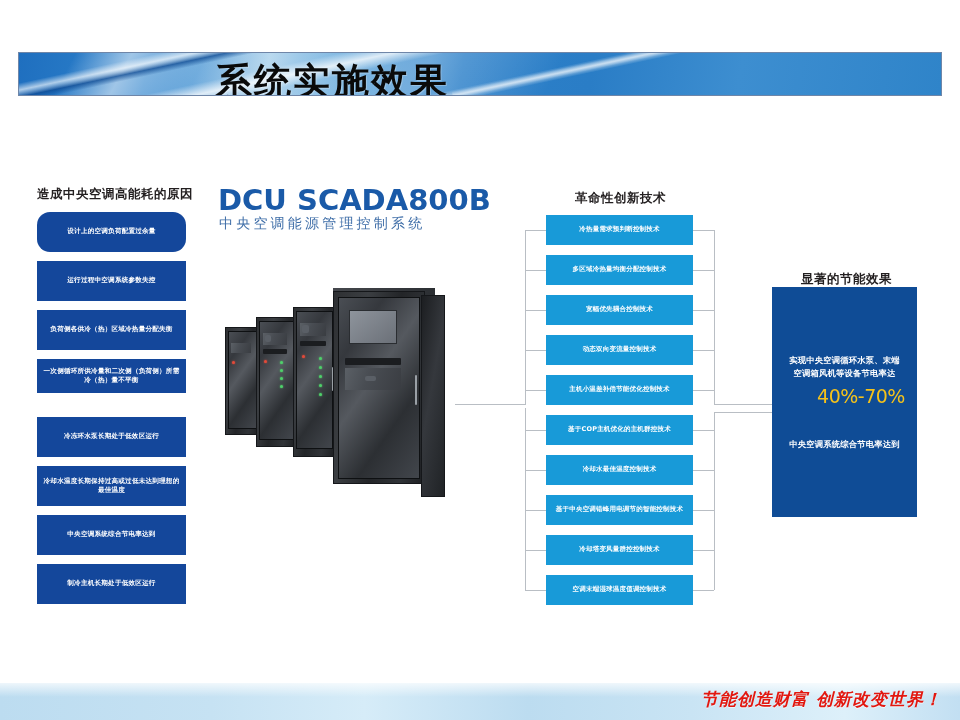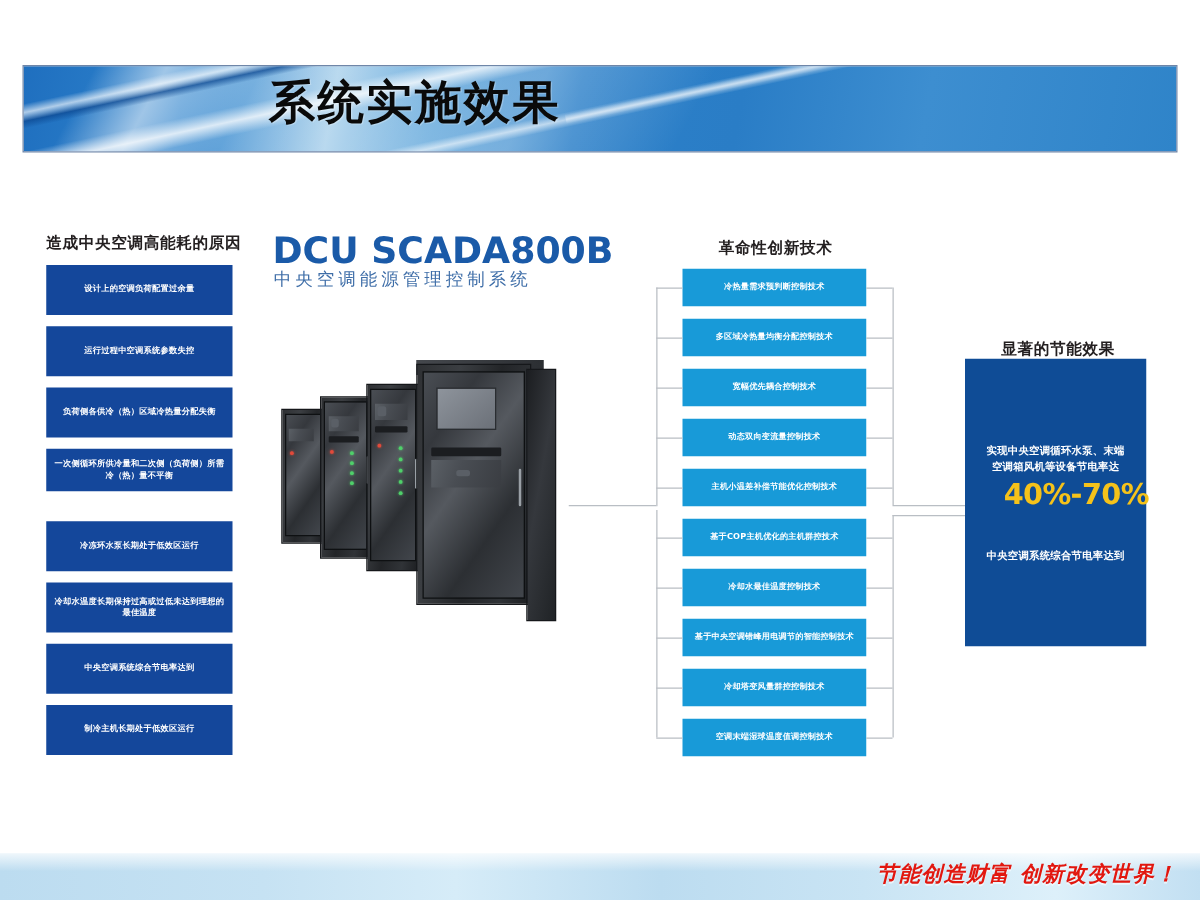--- a/index.html
+++ b/index.html
@@ -5,21 +5,21 @@
 <style>
   html,body{margin:0;padding:0;}
   body{
     width:960px;height:720px;overflow:hidden;position:relative;
     background:#ffffff;
     font-family:"DejaVu Sans","Liberation Sans",sans-serif;
   }
 
   
   #banner{
-    position:absolute;left:18px;top:52px;width:924px;height:70px;
+    position:absolute;left:18px;top:52px;width:924px;height:44px;
     border:1px solid #6f86a8;
     background:
       linear-gradient(118deg,
         rgba(255,255,255,0.00) 0%,
         rgba(255,255,255,0.00) 6%,
         rgba(255,255,255,0.55) 12%,
         rgba(255,255,255,0.05) 20%,
         rgba(255,255,255,0.00) 30%,
         rgba(255,255,255,0.25) 44%,
         rgba(255,255,255,0.00) 58%),
@@ -97,21 +97,21 @@
     position:absolute;left:772px;top:287px;width:145px;height:230px;
     background:#0f4c96;box-sizing:border-box;
     display:flex;flex-direction:column;justify-content:center;
     align-items:center;padding:0 8px;
   }
   .eff-text{
     color:#ffffff;font-size:8.3px;font-weight:bold;line-height:13px;
     text-align:left;letter-spacing:.2px;
   }
   .eff-num{
-    color:#f5c21a;font-size:23px;font-weight:bold;line-height:32px;
+    color:#f5c21a;font-size:19px;font-weight:normal;line-height:32px;
     letter-spacing:-0.5px;text-align:center;margin-left:33px;
   }
   #eff-gap{height:26px;}
 
   
   #product-title{
     position:absolute;left:218px;top:183px;
     font-size:29px;font-weight:bold;color:#1a5aa8;letter-spacing:0px;
     white-space:nowrap;
   }
@@ -178,21 +178,21 @@
   <div class="dark"></div>
   <div class="streak s1"></div>
   <div class="streak s2"></div>
   <div class="streak s3"></div>
   <div class="streak s4"></div>
   <div id="banner-title">系统实施效果</div>
 </div>
 
 <div class="col-heading" id="heading-causes">造成中央空调高能耗的原因</div>
 
-<div class="cause-box" style="top:212px;height:40px;">设计上的空调负荷配置过余量</div>
+<div class="cause-box" style="top:212px;height:40px;border-radius:13px;">设计上的空调负荷配置过余量</div>
 <div class="cause-box" style="top:261px;height:40px;">运行过程中空调系统参数失控</div>
 <div class="cause-box" style="top:310px;height:40px;">负荷侧各供冷（热）区域冷热量分配失衡</div>
 <div class="cause-box" style="top:359px;height:34px;">一次侧循环所供冷量和二次侧（负荷侧）所需冷（热）量不平衡</div>
 <div class="cause-box" style="top:417px;height:40px;">冷冻环水泵长期处于低效区运行</div>
 <div class="cause-box" style="top:466px;height:40px;">冷却水温度长期保持过高或过低未达到理想的最佳温度</div>
 <div class="cause-box" style="top:515px;height:40px;">中央空调系统综合节电率达到</div>
 <div class="cause-box" style="top:564px;height:40px;">制冷主机长期处于低效区运行</div>
 
 <div id="product-title">DCU SCADA800B</div>
 <div id="product-sub">中央空调能源管理控制系统</div>

